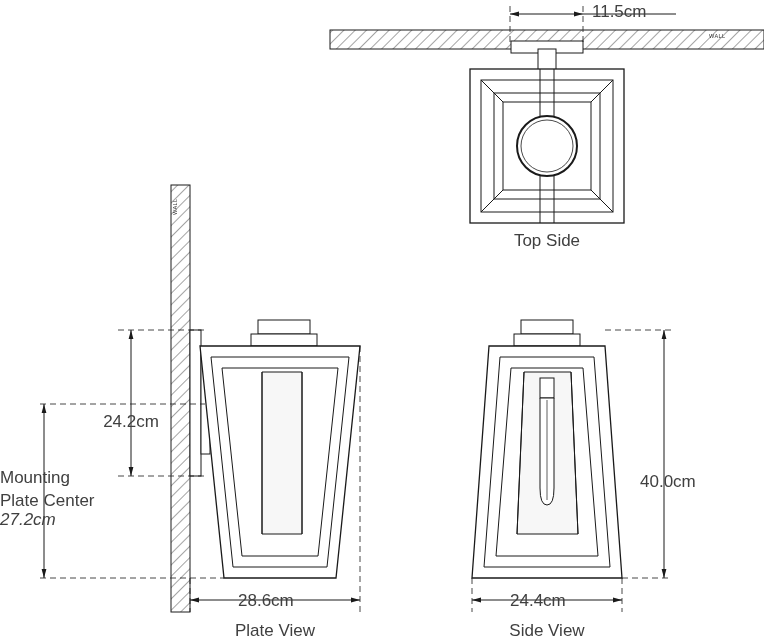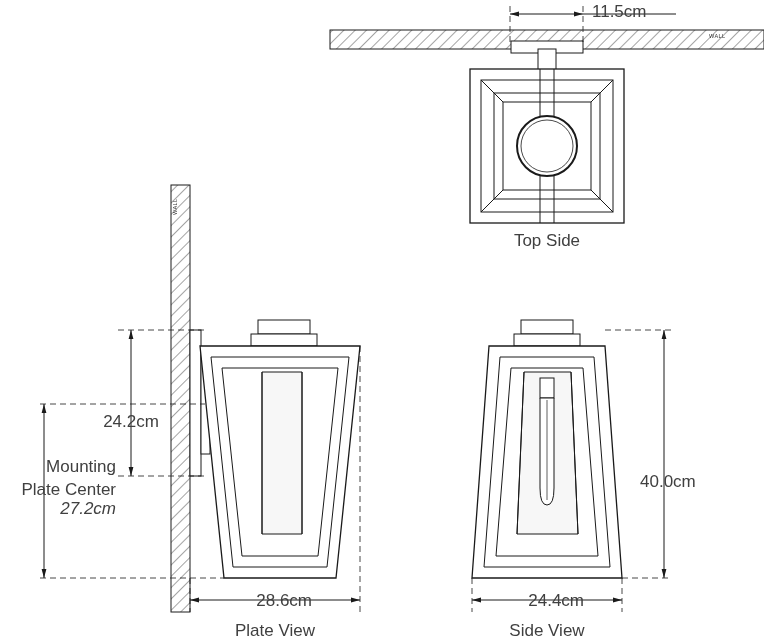--- a/index.html
+++ b/index.html
@@ -27,26 +27,27 @@
     color: #404040;
     white-space: pre;
     line-height: 1.15;
   }
   .view-caption {
     font-size: 17px;
     text-align: center;
   }
   .dim-text {
     font-size: 17px;
-    text-align: right;
+    text-align: left;
   }
   .mount-text {
     font-size: 17px;
-    text-align: right;
+    text-align: left;
     line-height: 1.25;
+    margin-top: 11px;
   }
   .wall-tag {
     font-size: 5.5px;
     letter-spacing: 0.4px;
     color: #333;
   }
 </style>
 </head>
 <body>
 

